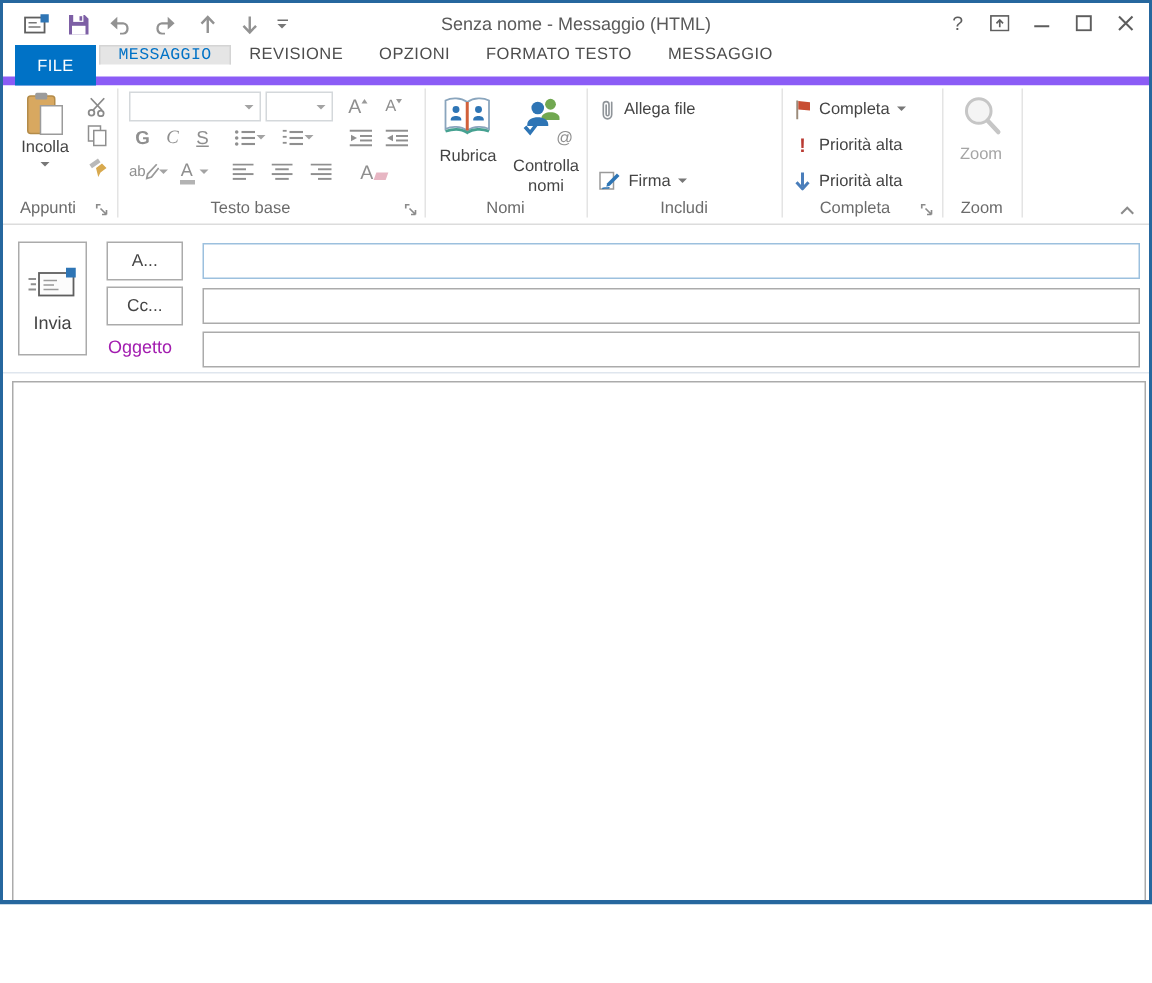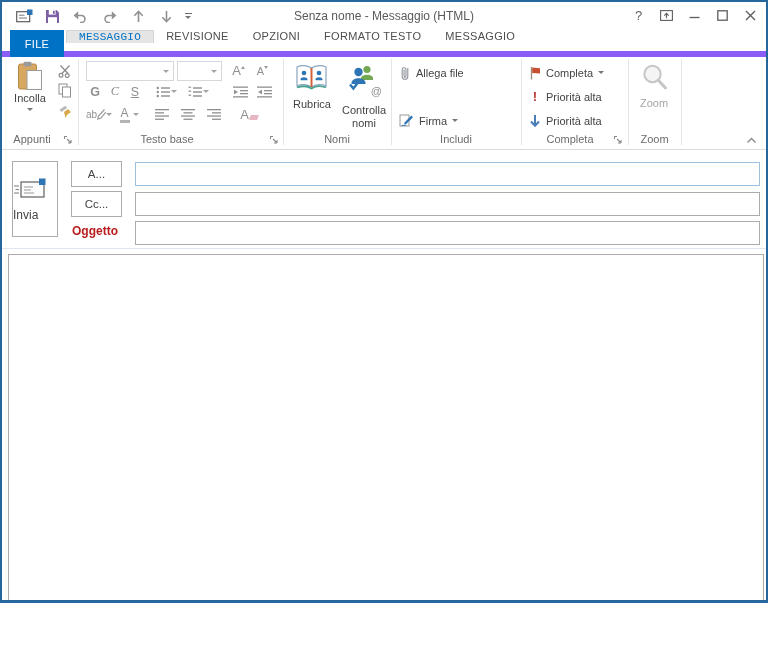--- a/index.html
+++ b/index.html
@@ -49,27 +49,27 @@
   .fc-stack { display:flex; flex-direction:column; align-items:center; }
   .fc-bar { width:10px; height:3px; background:#b3b3b3; margin-top:0.5px; }
   .hl-text { font-size:10px; color:#8f8f8f; }
   .eraser { width:8px; height:5px; background:#e7b6c3; transform:skewX(-20deg); margin-left:1px; margin-top:6px; }
   .dis-label { color:#a5a5a5; }
   .excl { font-size:13px; font-weight:bold; color:#b93a32; width:12px; text-align:center; }
   .chev { position:absolute; top:76px; width:22px; height:14px; display:flex; align-items:center; justify-content:center; }
 
   
   .invia { position:absolute; left:10px; top:159px; width:46px; height:76px; border:1px solid #ababab; background:#fff;
-           display:flex; flex-direction:column; align-items:flex-start; justify-content:center; gap:7px; font-size:12px; color:#444; }
+           display:flex; flex-direction:column; align-items:center; justify-content:center; gap:7px; font-size:12px; color:#444; }
   .fldbtn { position:absolute; left:69px; width:51px; height:26px; border:1px solid #ababab; background:#fff;
             display:flex; align-items:center; justify-content:center; font-size:11.5px; color:#444; }
   .fld { position:absolute; left:133px; width:625px; height:24px; border:1px solid #ababab; background:#fff;
          font-family:"Liberation Sans",sans-serif; font-size:12px; color:#222; padding:0 4px; outline:none; }
   .fld.focus { border-color:#9cc0de; }
-  .subjlabel { position:absolute; left:70px; top:222px; font-size:12px; color:#b91c1c;font-weight:bold; }
+  .subjlabel { position:absolute; left:70px; top:222px; font-size:12px; color:#a21caf; }
   .hsep { position:absolute; left:0; top:246px; width:768px; height:1px; background:#dfe6ee; }
 
   
   .bodyarea { position:absolute; left:6px; top:252px; width:756px; height:391px; border:1px solid #ababab;
               background:#fff; outline:none; font-size:12px; padding:4px; }
 </style>
 </head>
 <body>
 
 <div class="window">

